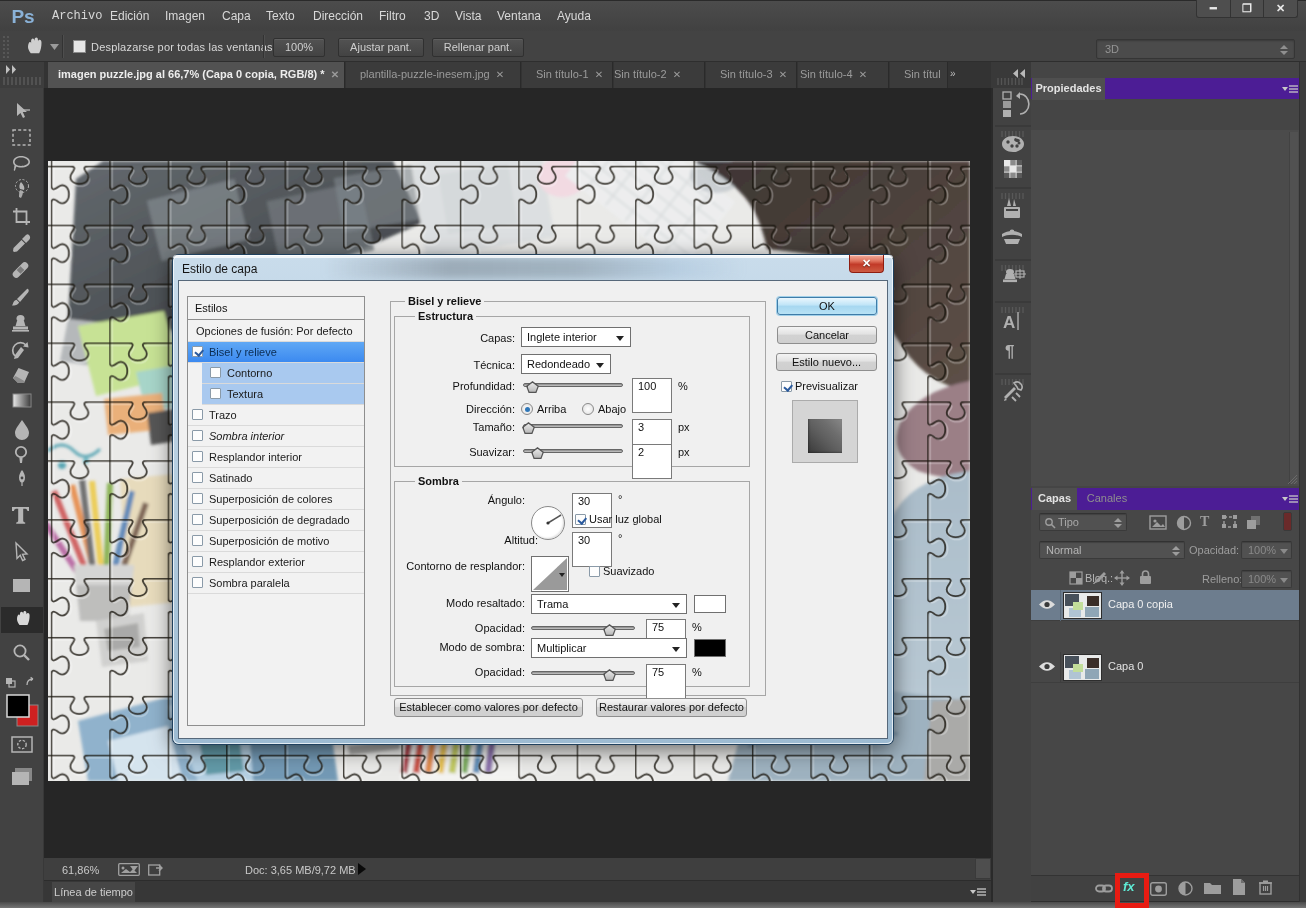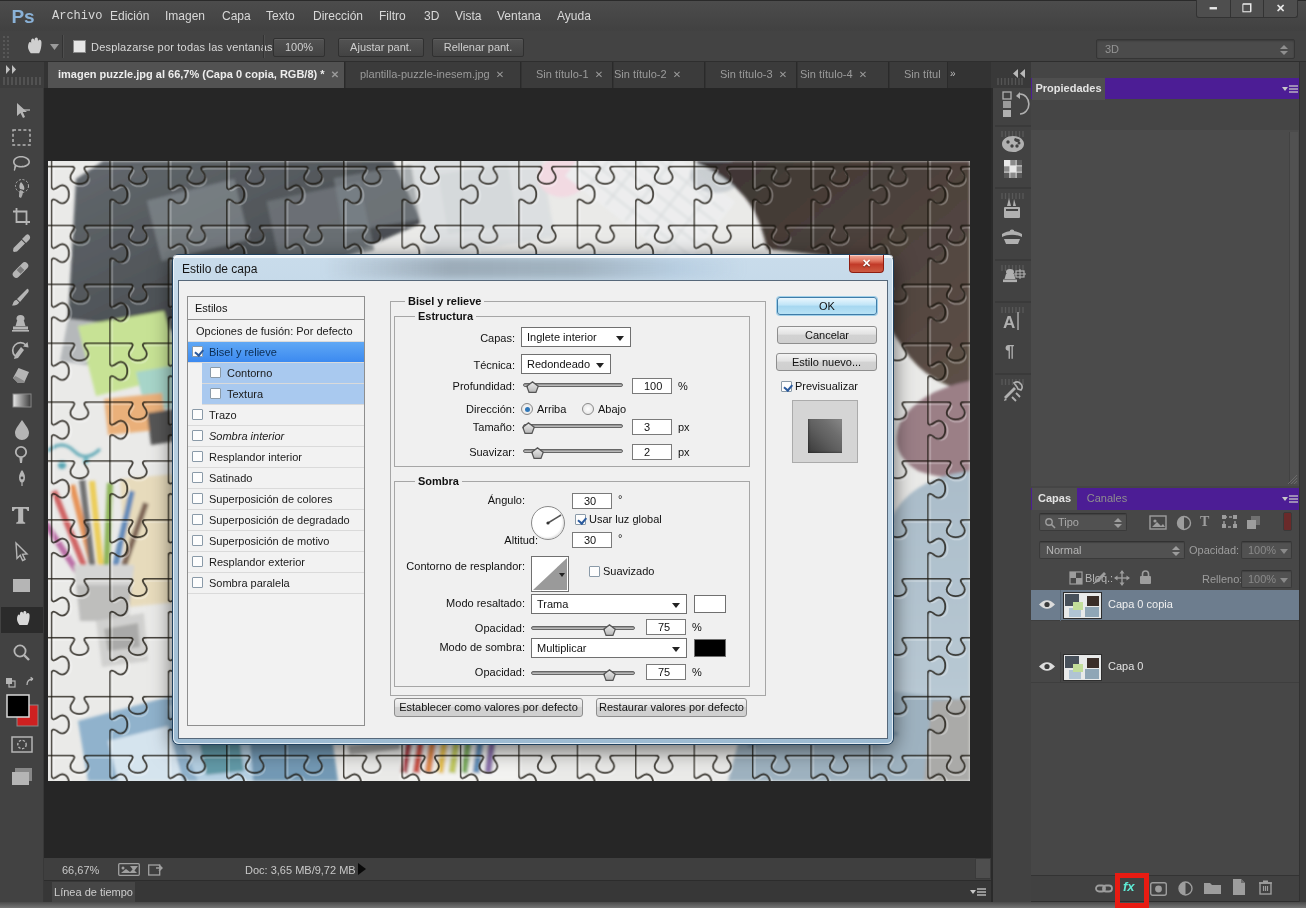--- a/index.html
+++ b/index.html
@@ -65,21 +65,21 @@
  background:linear-gradient(#c9dcEB,#9dbbd2);
  box-shadow:0 0 0 1px #20415e, 0 5px 22px rgba(0,0,0,.6), inset 0 0 0 1px rgba(255,255,255,.7);margin-top:13px;}
 #dlgtitle{position:absolute;left:9px;top:7px;font-size:12px;color:#141414;}
 #dlgclose{position:absolute;left:676px;top:0px;width:35px;height:18px;background:linear-gradient(#f2ac9c 0%,#e0745e 35%,#c23a28 55%,#cd5b42 100%);border:1px solid #8e1d10;border-top:none;border-radius:0 0 4px 4px;color:#fff;font-size:11px;font-weight:bold;text-align:center;line-height:16px;text-shadow:0 1px 1px #00000088;box-shadow:inset 0 1px 0 rgba(255,255,255,.45);}
 #dlgbody{position:absolute;left:5px;top:25px;width:710px;height:459px;background:#f0f0f0;border:1px solid #56687a;}
 .fs{position:absolute;border:1px solid #a6a6a6;}
 .fs>b{position:absolute;top:-7px;font-size:11px;font-weight:bold;color:#111;background:#f0f0f0;padding:0 3px;}
 .lbl{position:absolute;font-size:11px;color:#111;text-align:right;}
 .ddl{position:absolute;background:#fff;border:1px solid #707070;font-size:11px;color:#111;line-height:18px;padding-left:5px;}
 .ddl i{position:absolute;right:6px;top:8px;width:0;height:0;border:4px solid transparent;border-top:5px solid #222;}
-.vbox{position:absolute;width:40px;height:16px;background:#fff;border:1px solid #7a7a7a;font-size:11px;color:#111;line-height:15px;padding-left:11px;}
+.vbox{position:absolute;width:40px;height:35px;background:#fff;border:1px solid #7a7a7a;font-size:11px;color:#111;line-height:15px;padding-left:5px;}
 .unit{position:absolute;font-size:11px;color:#111;}
 .slider{position:absolute;height:4px;background:linear-gradient(#888,#c8c8c8);border:1px solid #666;border-radius:2px;}
 .thumb{position:absolute;width:13px;height:12px;}
 .btn{position:absolute;background:linear-gradient(#f4f4f4,#e2e2e2 45%,#d2d2d2 50%,#cfcfcf);border:1px solid #8e8e8e;border-radius:3px;font-size:11px;color:#111;text-align:center;}
 .okbtn{background:linear-gradient(#eaf6fd,#bfe4f7 45%,#a6d7f0 50%,#b8e2f5);border:1px solid #3f7ca8;box-shadow:0 0 0 1px #a0cfe8;}
 .lirow{left:9px;width:176px;height:21px;border-bottom:1px solid #dadada;font-size:11px;color:#1a1a1a;line-height:20px;padding-left:21px;background:#f2f2f2;}
 .lisel{background:linear-gradient(#5fa8f5,#3c8af0);color:#0b2c52;}
 .lisub{background:#a9c9ef;left:23px;width:162px;padding-left:7px;}
 .lcb{position:absolute;left:4px;top:4px;width:11px;height:11px;background:#fdfdfd;border:1px solid #8a9aa8;border-radius:1px;}
 .lck::after{content:"";position:absolute;left:1.5px;top:2px;width:6px;height:3.5px;border-left:2px solid #2a5a9e;border-bottom:2px solid #2a5a9e;transform:rotate(-50deg);}
@@ -465,21 +465,21 @@
       <path d="M710,560 q60,-20 130,-12 M700,585 q70,-22 150,-12" fill="none" stroke="#6d8aa0" stroke-width="4"></path>
       <polygon points="884,540 922,538 922,620 876,620" fill="#9c9c9a"></polygon>
     </g>
     <rect width="922" height="620" fill="#ffffff" opacity="0.14"></rect>
     <rect width="922" height="620" fill="url(#puz)"></rect>
   </svg>
 </div>
 
 <div id="statusbar">
   <div class="abs" style="left:931px;top:0px;width:16px;height:21px;background:#4e4e4e;border:1px solid #3a3a3a;"></div>
-  <span class="abs" style="left:18px;top:6px;">66,67%</span>
+  <span class="abs" style="left:18px;top:6px;">61,86%</span>
   <svg class="abs" style="left:74px;top:5px;" width="22" height="13">
         <rect x="0.7" y="0.7" width="20.6" height="11.6" rx="1" fill="none" stroke="#a0a0a0" stroke-width="1.3"></rect>
         <circle cx="5" cy="5" r="1.5" fill="#a0a0a0"></circle>
         <polygon points="3,10 8,6 12,9 15,6 19,10" fill="#a0a0a0"></polygon>
         <polygon points="12,3 20,3 16,8" fill="#a0a0a0"></polygon>
       </svg>
   <svg class="abs" style="left:104px;top:5px;" width="16" height="13">
         <rect x="0.7" y="2" width="11" height="10" fill="none" stroke="#a0a0a0" stroke-width="1.3"></rect>
         <path d="M8,5 h6 M11,2 l3,3 -3,3" stroke="#a0a0a0" stroke-width="1.4" fill="none"></path>
       </svg>

